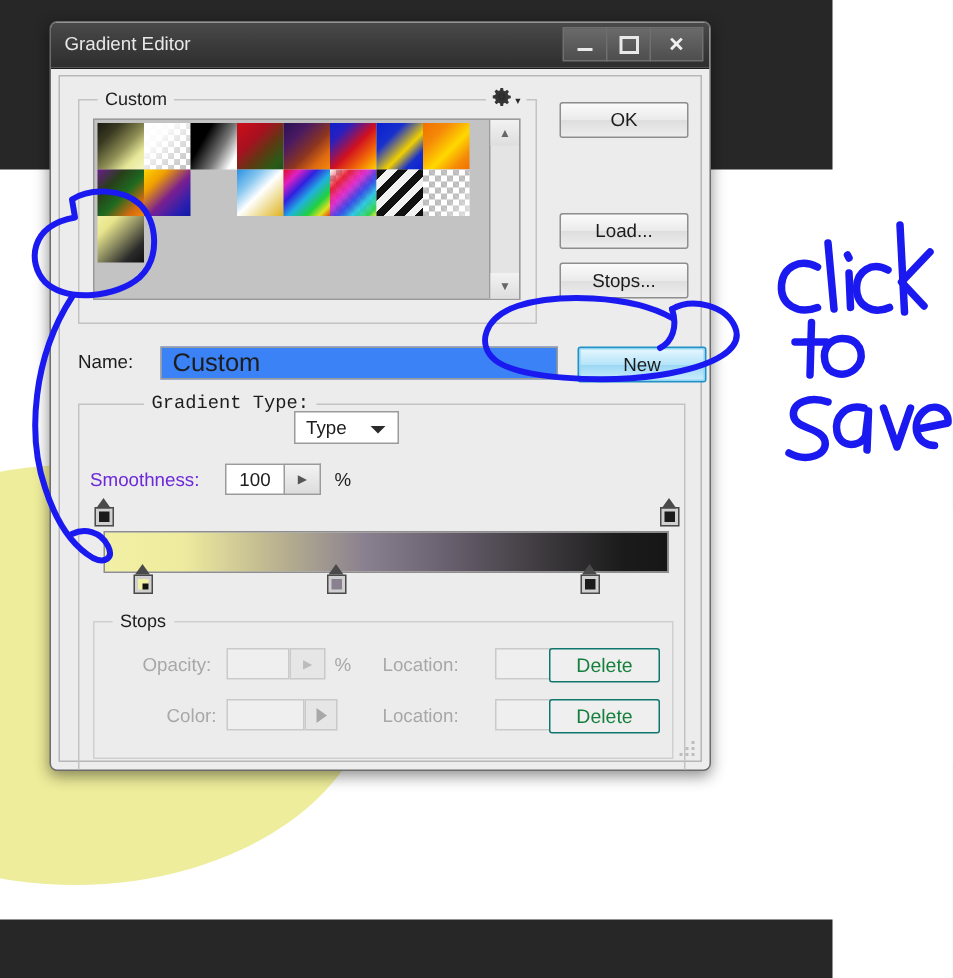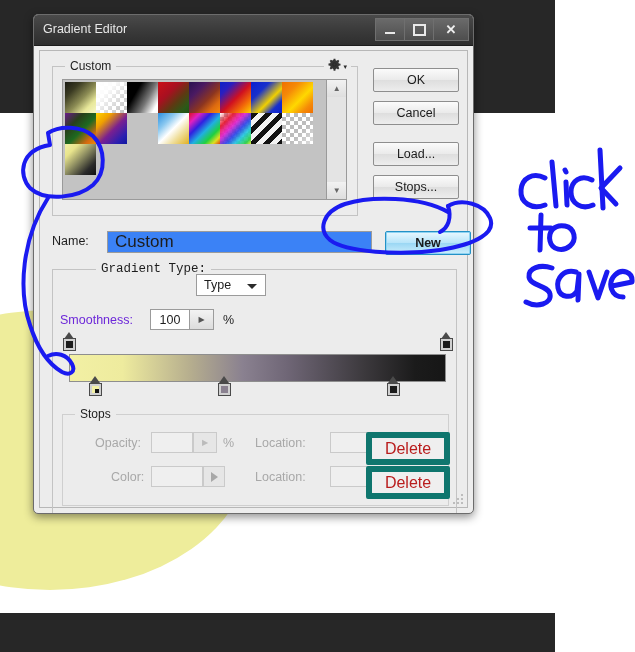--- a/index.html
+++ b/index.html
@@ -175,21 +175,21 @@
   }
   #new-button {
     position: absolute; left: 333px; top: 0;
     width: 84px; height: 22px;
     border: 1px solid #2391c6;
     border-radius: 2px;
     background: linear-gradient(to bottom,#e9f8ff 0%, #b6e4f9 50%, #9ad7f4 51%, #cdeefc 100%);
     box-shadow: 0 0 0 1px #8fd3f2 inset;
     font-size: 12.5px;
     color: #1b1b1b;
-    display: flex; align-items: center; justify-content: center; font-weight: bold;
+    display: flex; align-items: center; justify-content: center;
   }
 
   
   .dbtn {
     position: absolute;
     left: 333px;
     width: 84px; height: 22px;
     border: 1px solid #8e8e8e;
     border-radius: 2px;
     background: linear-gradient(to bottom,#fbfbfb 0%, #eaeaea 50%, #dedede 51%, #ededed 100%);
@@ -308,24 +308,24 @@
     position: absolute;
     border: 1px solid #cacaca;
     background: #e6e6e6;
     box-sizing: border-box;
     display: flex; align-items: center; justify-content: center;
     font-size: 8px; color: #bbb;
   }
   .dis-btn {
     position: absolute;
     width: 72px; height: 21px;
-    border: 6px solid #0f766e;
+    border: 1px solid #0f766e;
     border-radius: 2px;
     background: #efefef;
-    font-size: 16px; color: #b91c1c;
+    font-size: 13px; color: #15803d;
     display: flex; align-items: center; justify-content: center;
   }
   .dis-caret {
     position: absolute;
     width: 0; height: 0;
     border-top: 5px solid transparent;
     border-bottom: 5px solid transparent;
     border-left: 7px solid #b8b8b8;
   }
 
@@ -405,21 +405,20 @@
             <span>▲</span>
           </div>
           <div class="sb-arrow down">
             <span>▼</span>
           </div>
         </div>
       </div>
     </div>
 
     <div class="dbtn" id="btn-ok">OK</div>
-    <div class="dbtn" id="btn-cancel">Cancel</div>
     <div class="dbtn" id="btn-load">Load...</div>
     <div class="dbtn" id="btn-save">Stops...</div>
 
     <div id="name-row">
       <div id="name-label">Name:</div>
       <div id="name-input">Custom</div>
       <div id="new-button">New</div>
     </div>
 
     <div class="group" id="gtype-group">

